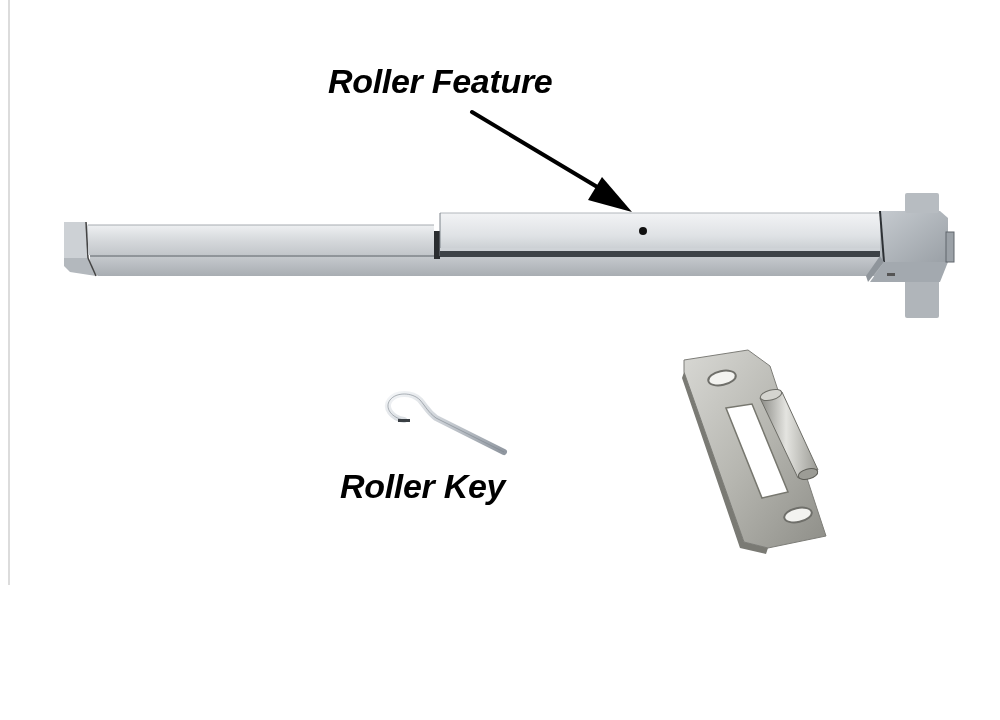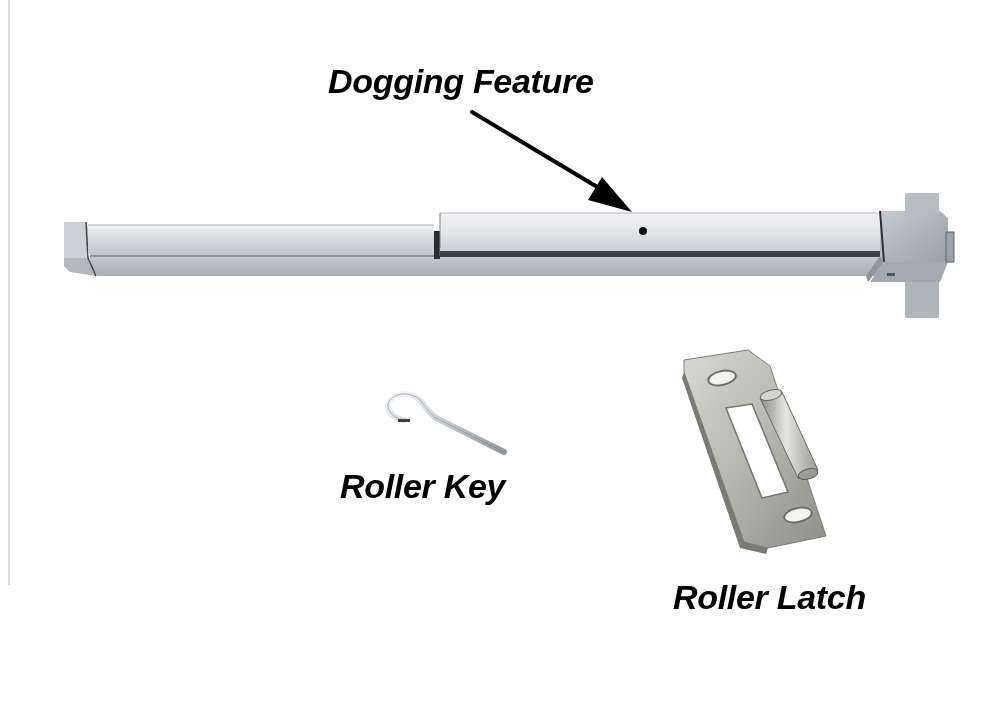--- a/index.html
+++ b/index.html
@@ -149,16 +149,15 @@
       <polygon points="726,408 752,404 788,492 762,498" fill="#ffffff" stroke="#77776f" stroke-width="1.5"></polygon>
 
       <g>
         <polygon points="760,398 782,392 818,470 798,478" fill="url(#rollerGrad)" stroke="#6c6c66" stroke-width="1"></polygon>
         <ellipse cx="771" cy="395" rx="11" ry="5" transform="rotate(-15 771 395)" fill="#d4d4cf" stroke="#6c6c66" stroke-width="1"></ellipse>
         <ellipse cx="808" cy="474" rx="10" ry="5" transform="rotate(-15 808 474)" fill="#9c9c96" stroke="#5c5c56" stroke-width="1"></ellipse>
       </g>
     </g>
   </svg>
 
-  <div class="label label-feature">Dogging Feature</div>
+  <div class="label label-feature">Roller Feature</div>
   <div class="label label-key">Roller Key</div>
-  <div class="label label-latch">Roller Latch</div>
 </div>
 
 </body></html>

